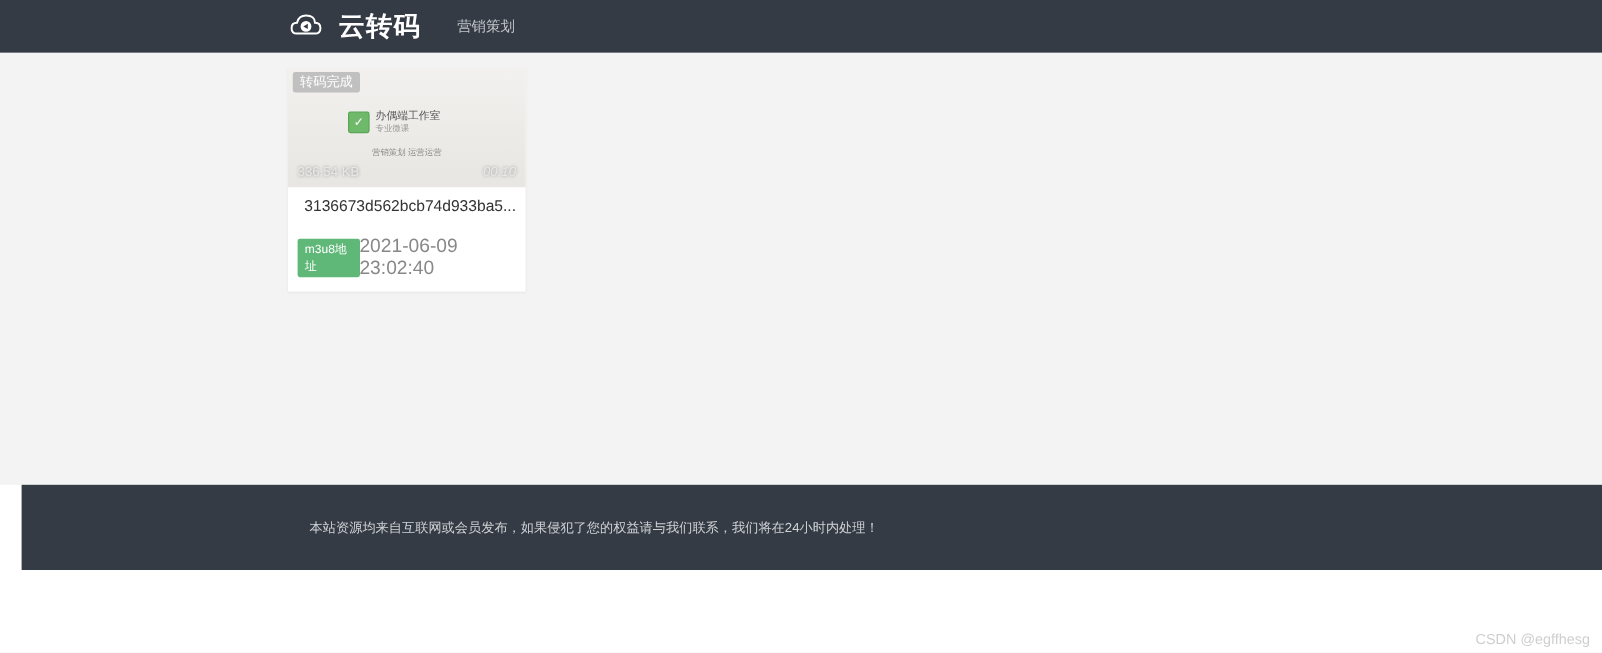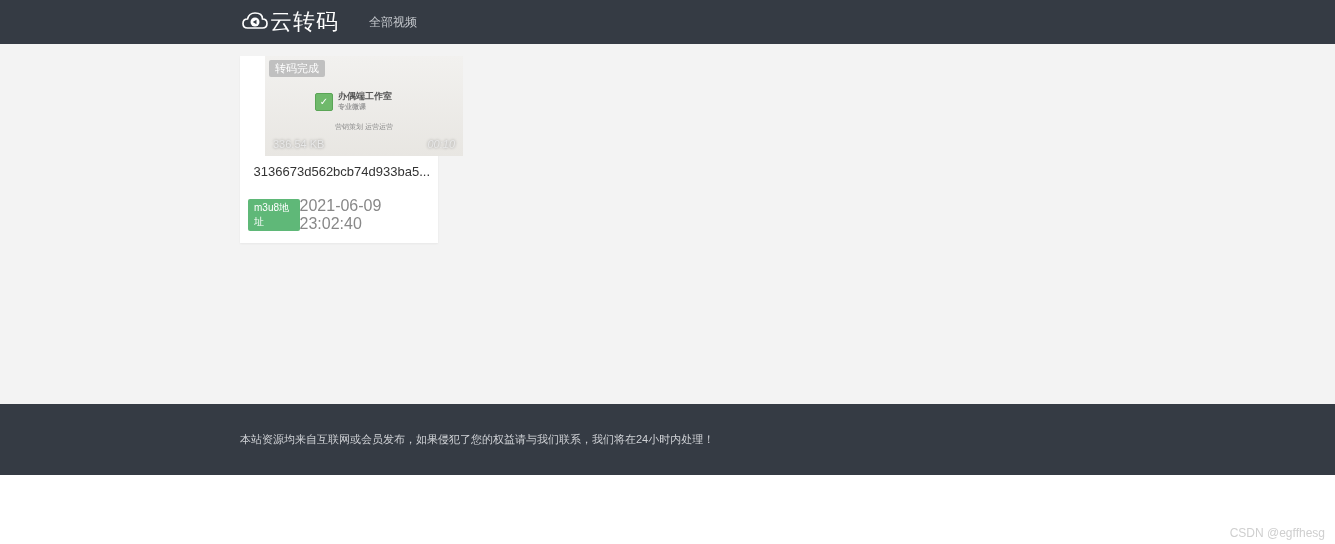--- a/index.html
+++ b/index.html
@@ -19,24 +19,24 @@
       background: #353b44;
       height: 44px;
       width: 100%;
       display: flex;
       align-items: center;
       padding-left: 240px;
     }
     .logo {
       display: flex;
       align-items: center;
-      gap: 0;
+      gap: 12px;
       color: #fff;
       font-size: 22px;
-      font-weight: 400;
+      font-weight: 700;
       letter-spacing: 1px;
     }
     .logo-icon {
       width: 30px;
       height: 30px;
     }
     .nav-link {
       color: #c5c8cd;
       font-size: 12px;
       margin-left: 30px;
@@ -55,21 +55,20 @@
       width: 198px;
       padding: 0;
       box-shadow: 0 1px 2px rgba(0,0,0,0.05);
     }
     .thumb {
       position: relative;
       width: 100%;
       height: 100px;
       background: linear-gradient(#f2f1ef 0%, #e8e6e2 100%);
       overflow: hidden;
-      margin-left: 25px;
     }
     .thumb-status {
       position: absolute;
       top: 4px;
       left: 4px;
       background: #c0c0c0;
       color: #fff;
       font-size: 11px;
       padding: 1px 6px;
       border-radius: 2px;
@@ -98,21 +97,20 @@
       display: flex;
       align-items: center;
       justify-content: center;
       color: #fff;
       font-size: 10px;
     }
     .thumb-center-text {
       color: #555;
       font-size: 9px;
       line-height: 1.1;
-      font-weight: bold;
     }
     .thumb-size, .thumb-duration {
       position: absolute;
       bottom: 6px;
       color: #e8e8e8;
       font-size: 11px;
       text-shadow: 0 0 3px rgba(0,0,0,0.4);
     }
     .thumb-size { left: 8px; }
     .thumb-duration { right: 8px; font-style: italic; }
@@ -152,20 +150,21 @@
       font-size: 16px;
       color: #888;
     }
     .footer {
       background: #353b44;
       color: #d0d2d6;
       font-size: 11px;
       text-align: left;
       padding: 28px 0 28px 240px;
       margin-top: 0;
+      margin-left: 18px;
     }
     .watermark {
       position: absolute;
       bottom: 4px;
       right: 10px;
       color: #cfcfcf;
       font-size: 12px;
       font-family: Arial, sans-serif;
     }
   </style>
@@ -178,21 +177,21 @@
     <div class="logo">
       <span class="logo-icon">
         <svg viewBox="0 0 40 40" width="30" height="30">
           <path d="M30 28 Q36 28 36 22 Q36 16 30 16 Q30 8 20 8 Q12 8 10 16 Q4 16 4 22 Q4 28 10 28 Z" fill="none" stroke="#fff" stroke-width="2.2"></path>
           <circle cx="20" cy="20" r="6" fill="#fff"></circle>
           <path d="M17 20 L22 17 L22 23 Z" fill="#353b44"></path>
         </svg>
       </span>
       <span>云转码</span>
     </div>
-    <a class="nav-link">全部视频</a>
+    <a class="nav-link">营销策划</a>
   </div>
 
   <div class="content-bg">
     <div class="content">
       <div class="video-card">
         <div class="thumb">
           <span class="thumb-status">转码完成</span>
           <span class="thumb-badge"> </span>
           <div class="thumb-center">
             <span class="thumb-center-icon">✓</span>

